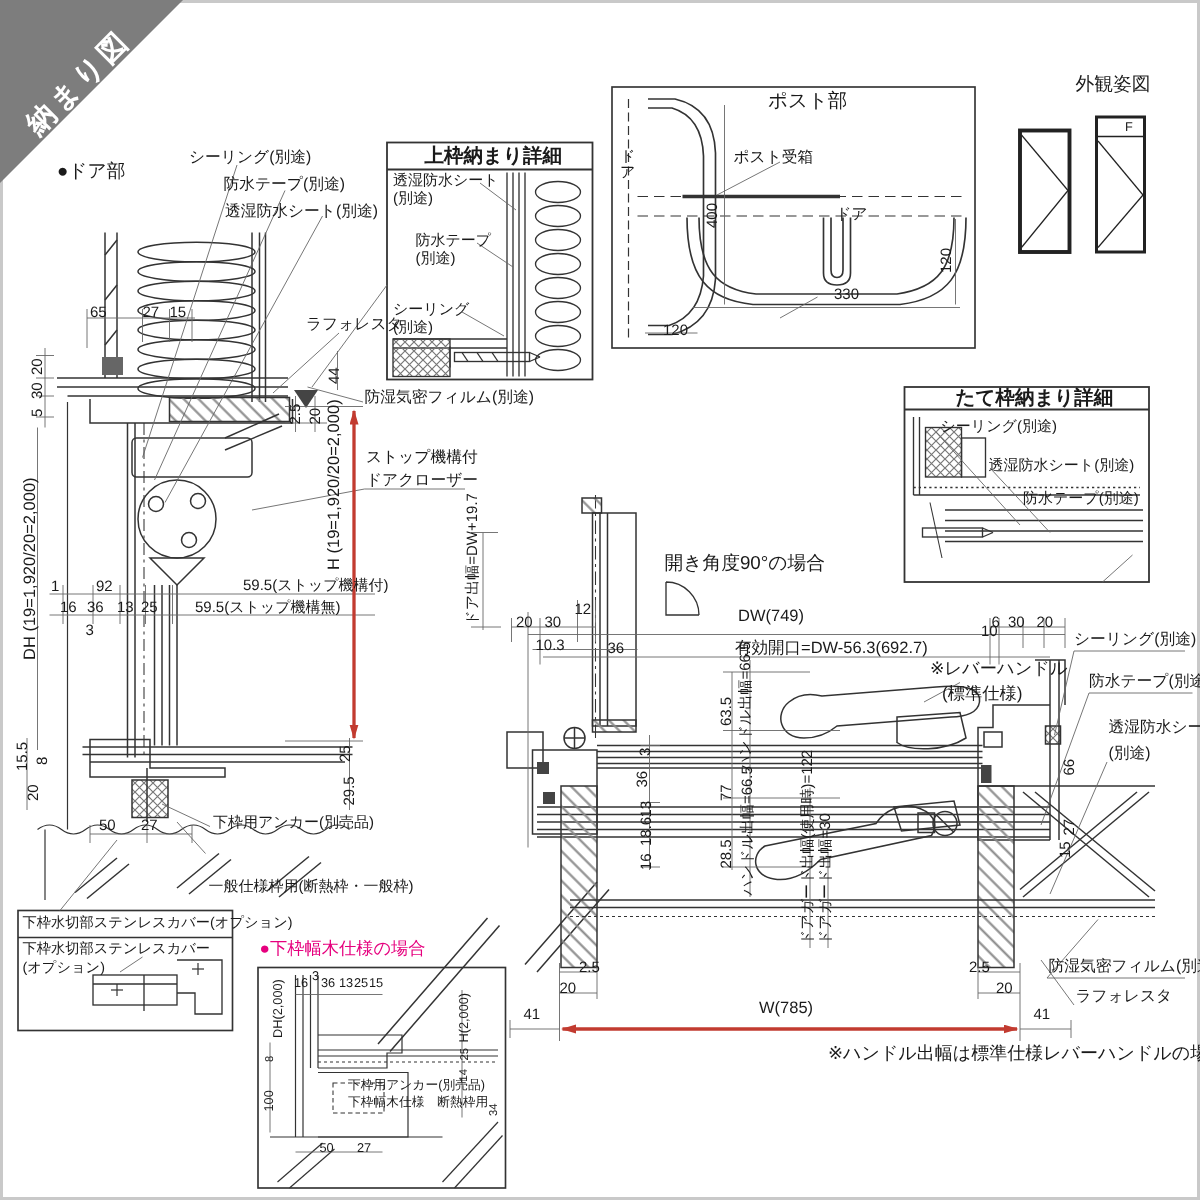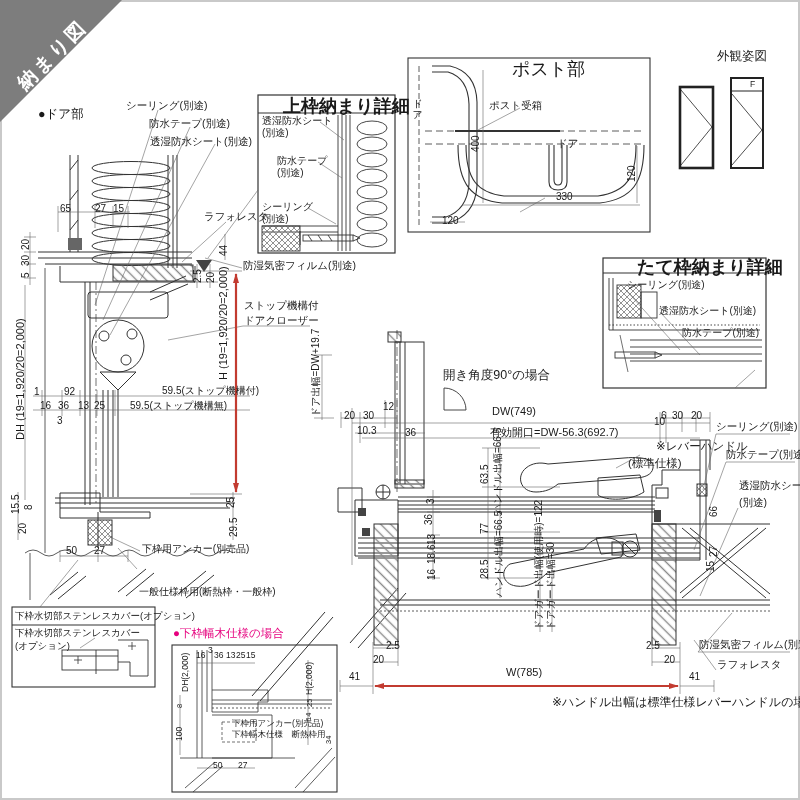--- a/index.html
+++ b/index.html
@@ -4,21 +4,21 @@
 <style>
   html,body{margin:0;padding:0;background:#fff;}
   #page{position:relative;width:800px;height:800px;background:#fff;overflow:hidden;
         font-family:"Liberation Sans","DejaVu Sans",sans-serif;color:#1a1a1a;}
   #art{position:absolute;left:0;top:0;z-index:0;}
   .t{position:absolute;z-index:2;white-space:nowrap;font-size:10.5px;line-height:1.1;color:#1a1a1a;}
   .d{font-size:10px;}
   .s{font-size:8.5px;}
   .b13{font-size:12.5px;}
   .ttl{font-size:21px;font-weight:bold;letter-spacing:2px;}
-  .bx{font-size:18px;font-weight:bold;}
+  .bx{font-size:13px;font-weight:bold;}
   .big{font-size:11px;}
   .r{transform:rotate(-90deg);transform-origin:0 0;}
   .vt{writing-mode:vertical-rl;letter-spacing:1px;}
   .mag{color:#e6007e;font-weight:normal;}
   .banner-txt{position:absolute;z-index:3;color:#fff;font-size:19px;font-weight:bold;
               letter-spacing:3px;transform:rotate(-45deg);transform-origin:center;}
   .note{font-size:12px;}
 </style>
 </head>
 <body>
@@ -471,21 +471,21 @@
 <div class="t" style="left:490px;top:426px;font-size:11px;">有効開口=DW-56.3(692.7)</div>
 <div class="t d" style="left:344px;top:410px;">20</div>
 <div class="t d" style="left:363px;top:410px;">30</div>
 <div class="t d" style="left:383px;top:401px;">12</div>
 <div class="t d" style="left:357px;top:425px;text-align:center;">10.3</div>
 <div class="t d" style="left:405px;top:427px;">36</div>
 <div class="t d" style="left:661px;top:410px;">6</div>
 <div class="t d" style="left:672px;top:410px;">30</div>
 <div class="t d" style="left:691px;top:410px;">20</div>
 <div class="t d" style="left:654px;top:416px;">10</div>
-<div class="t" style="left:620px;top:440px;font-size:11.5px;margin-left:36px;">※レバーハンドル</div>
+<div class="t" style="left:620px;top:440px;font-size:11.5px;">※レバーハンドル</div>
 <div class="t" style="left:628px;top:457px;font-size:11.5px;">(標準仕様)</div>
 <div class="t" style="left:716px;top:421px;">シーリング(別途)</div>
 <div class="t" style="left:726px;top:449px;">防水テープ(別途)</div>
 <div class="t" style="left:739px;top:480px;">透湿防水シート</div>
 <div class="t" style="left:739px;top:497px;">(別途)</div>
 <div class="t d r" style="left:708px;top:517px;">66</div>
 <div class="t d r" style="left:708px;top:557px;">27</div>
 <div class="t d r" style="left:705px;top:572px;">15</div>
 <div class="t d r" style="left:479px;top:484px;">63.5</div>
 <div class="t d r" style="left:492px;top:514px;">ハンドル出幅=66.5</div>

